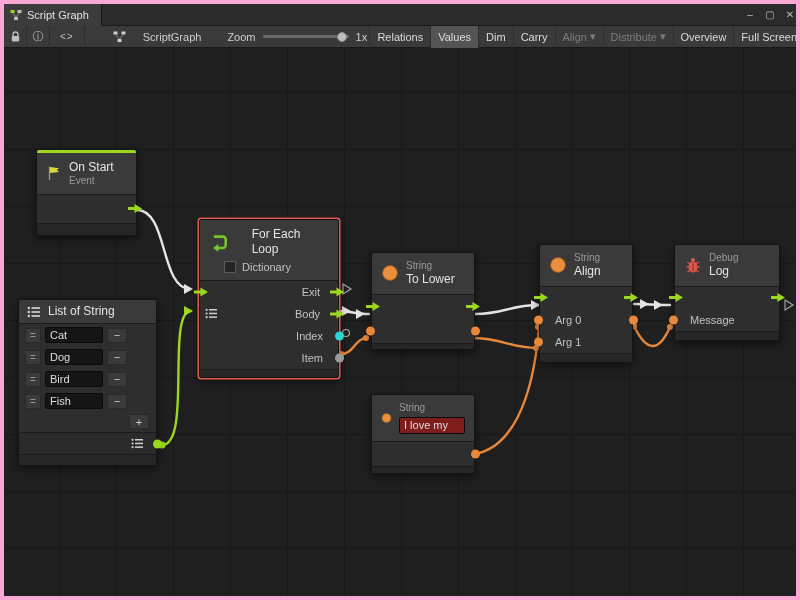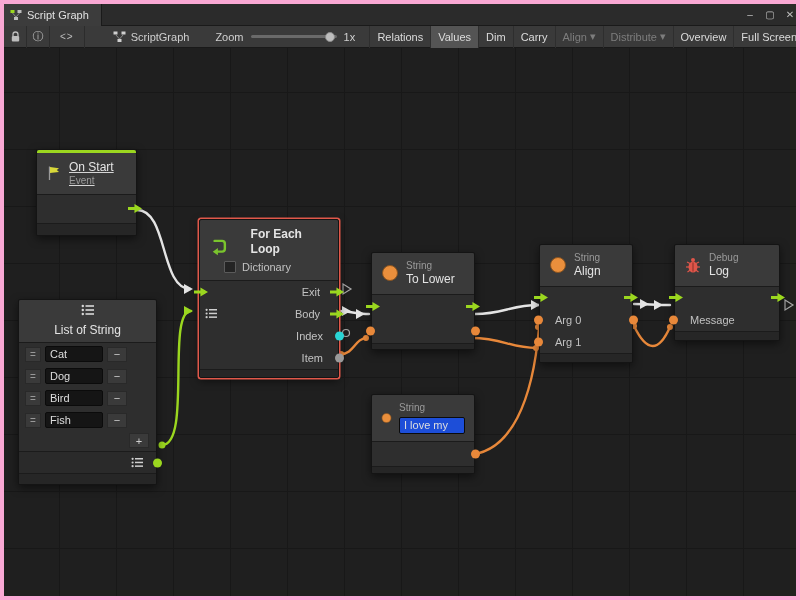--- a/index.html
+++ b/index.html
@@ -23,21 +23,21 @@
   .wc{ width:16px; height:16px; display:flex; align-items:center; justify-content:center;
        font-size:10px; color:#bdbdbd; cursor:default; }
   .toolbar{
     position:absolute; left:0; top:22px; width:800px; height:22px;
     background:#3a3a3a; border-bottom:1px solid #191919; z-index:10;
     display:flex; align-items:center; font-size:11px; color:#d0d0d0;
   }
   .tool-ic{ width:22px; height:22px; display:flex; align-items:center; justify-content:center; color:#bdbdbd; }
   .tsep{ width:1px; height:22px; background:#2c2c2c; }
   .code-btn{ padding:0 10px; height:22px; display:flex; align-items:center; color:#bdbdbd; font-size:10px; letter-spacing:1px;}
-  .crumb{ display:flex; align-items:center; gap:5px; margin-left:28px; color:#cfcfcf; }
+  .crumb{ display:flex; align-items:center; gap:17px; margin-left:28px; color:#cfcfcf; }
   .zoomwrap{ display:flex; align-items:center; gap:7px; margin-left:26px; }
   .slider{ position:relative; width:86px; height:22px; display:flex; align-items:center; }
   .slider .track{ width:86px; height:3px; background:#6a6a6a; border-radius:2px; }
   .slider .knob{ position:absolute; right:2px; top:6px; width:10px; height:10px; border-radius:50%;
                  background:#bdbdbd; border:1px solid #8a8a8a; }
   .tbuttons{ margin-left:auto; display:flex; height:22px; align-items:stretch; }
   .tbtn{ display:flex; align-items:center; gap:3px; padding:0 7px; border-left:1px solid #2e2e2e;
          color:#dcdcdc; white-space:nowrap; }
   .tbtn.active{ background:#545454; }
   .tbtn.disabled{ color:#7d7d7d;justify-content:center; }
@@ -81,21 +81,21 @@
   
   .lrow{ display:flex; align-items:center; gap:4px; height:22px; padding:0 6px; }
   .handle{ width:16px; height:15px; background:#3a3a3a; border:1px solid #292929; color:#999;
            font-size:10px; display:flex; align-items:center; justify-content:center; }
   .lfield{ width:58px; height:16px; background:#151515; border:1px solid #0b0b0b; border-radius:2px;
            color:#dedede; font-size:11px; padding:0 4px; font-family:"Liberation Sans",sans-serif; }
   .sqbtn{ width:20px; height:15px; background:#3a3a3a; border:1px solid #292929; color:#cfcfcf;
           font-size:11px; display:flex; align-items:center; justify-content:center; }
   .plusrow{ display:flex; justify-content:flex-end; padding:2px 7px 3px 0; }
   .checkbox{ width:12px; height:12px; background:#242424; border:1px solid #5a5a5a; border-radius:1px; }
-  .litfield{ width:66px; height:17px; background:#1d4ed8; border:1px solid #0b0b0b; border-radius:2px;
+  .litfield{ width:66px; height:17px; background:#7f1d1d; border:1px solid #0b0b0b; border-radius:2px;
              color:#dedede; font-size:11px; padding:0 4px; font-family:"Liberation Sans",sans-serif; }
 </style>
 </head>
 <body>
 
 <div class="stage">
 
   <div class="titlebar">
     <div class="tab">
       <svg width="12" height="12" viewBox="0 0 12 12">
@@ -214,42 +214,42 @@
 
     <path class="w wire-orange" d="M630,322 C643,349 655,348 666,323"></path>
     <circle class="cap-orange" cx="630" cy="322" r="3"></circle>
     <circle class="cap-orange" cx="666" cy="323" r="3"></circle>
 
     <polygon class="hollow" points="339,280 347,285 339,290"></polygon>
     <circle class="hollow" cx="342" cy="329" r="3.5"></circle>
     <polygon class="hollow" points="781,296 789,301 781,306"></polygon>
   </svg>
 
-  <div class="node" style="left:32px; top:145px; width:101px;text-decoration:underline;">
+  <div class="node" style="left:32px; top:145px; width:101px;">
     <div class="greenstrip"></div>
     <div class="nhead">
       <svg width="16" height="16" viewBox="0 0 16 16">
         <path d="M3.5 1.5 V15" stroke="#9a9a9a" stroke-width="1.3"></path>
         <path d="M4 2 L13 3.2 L10.8 5 L13 7 L4 8 Z" fill="#d8d83a"></path>
       </svg>
       <div class="htxt">
         <div class="ttl">On Start</div>
         <div class="cat">Event</div>
       </div>
     </div>
     <div class="prow h28">
       <span class="port r">
           <span class="flow-arrow"></span>
         </span>
     </div>
     <div class="nfoot" style="height:12px;"></div>
   </div>
 
   <div class="node" style="left:14px; top:295px; width:139px;">
-    <div class="nhead" style="padding:4px 8px;flex-direction:column;">
+    <div class="nhead" style="padding:4px 8px;">
       <svg width="14" height="12" viewBox="0 0 14 12">
         <circle cx="1.8" cy="2" r="1.2" fill="#d8d8d8"></circle>
           <rect x="4.5" y="1.2" width="8.5" height="1.6" fill="#d8d8d8"></rect>
         <circle cx="1.8" cy="6" r="1.2" fill="#d8d8d8"></circle>
           <rect x="4.5" y="5.2" width="8.5" height="1.6" fill="#d8d8d8"></rect>
         <circle cx="1.8" cy="10" r="1.2" fill="#d8d8d8"></circle>
           <rect x="4.5" y="9.2" width="8.5" height="1.6" fill="#d8d8d8"></rect>
       </svg>
       <div class="ttl">List of String</div>
     </div>
@@ -289,21 +289,21 @@
       </span>
       <span class="port r">
           <span class="pdot green"></span>
         </span>
     </div>
     <div class="nfoot" style="height:11px;"></div>
   </div>
 
   <div class="node selected" style="left:195px; top:215px; width:140px;">
     <div class="nhead" style="flex-direction:column; align-items:flex-start; gap:4px;">
-      <div style="display:flex; align-items:flex-end; gap:22px;font-weight:bold;">
+      <div style="display:flex; align-items:center; gap:22px;">
         <svg width="21" height="21" viewBox="0 0 21 21">
           <path d="M6 4.5 H14 a3 3 0 0 1 3 3 V13 a3 3 0 0 1 -3 3 H9" stroke="#7ac42d" stroke-width="2.6" fill="none" stroke-linecap="round"></path>
           <polygon points="9.5,12 9.5,20 4,16" fill="#7ac42d"></polygon>
         </svg>
         <div class="ttl">For Each Loop</div>
       </div>
       <div style="display:flex; align-items:center; gap:6px; margin-left:15px;">
         <span class="checkbox"></span>
         <span class="plabel">Dictionary</span>
       </div>

